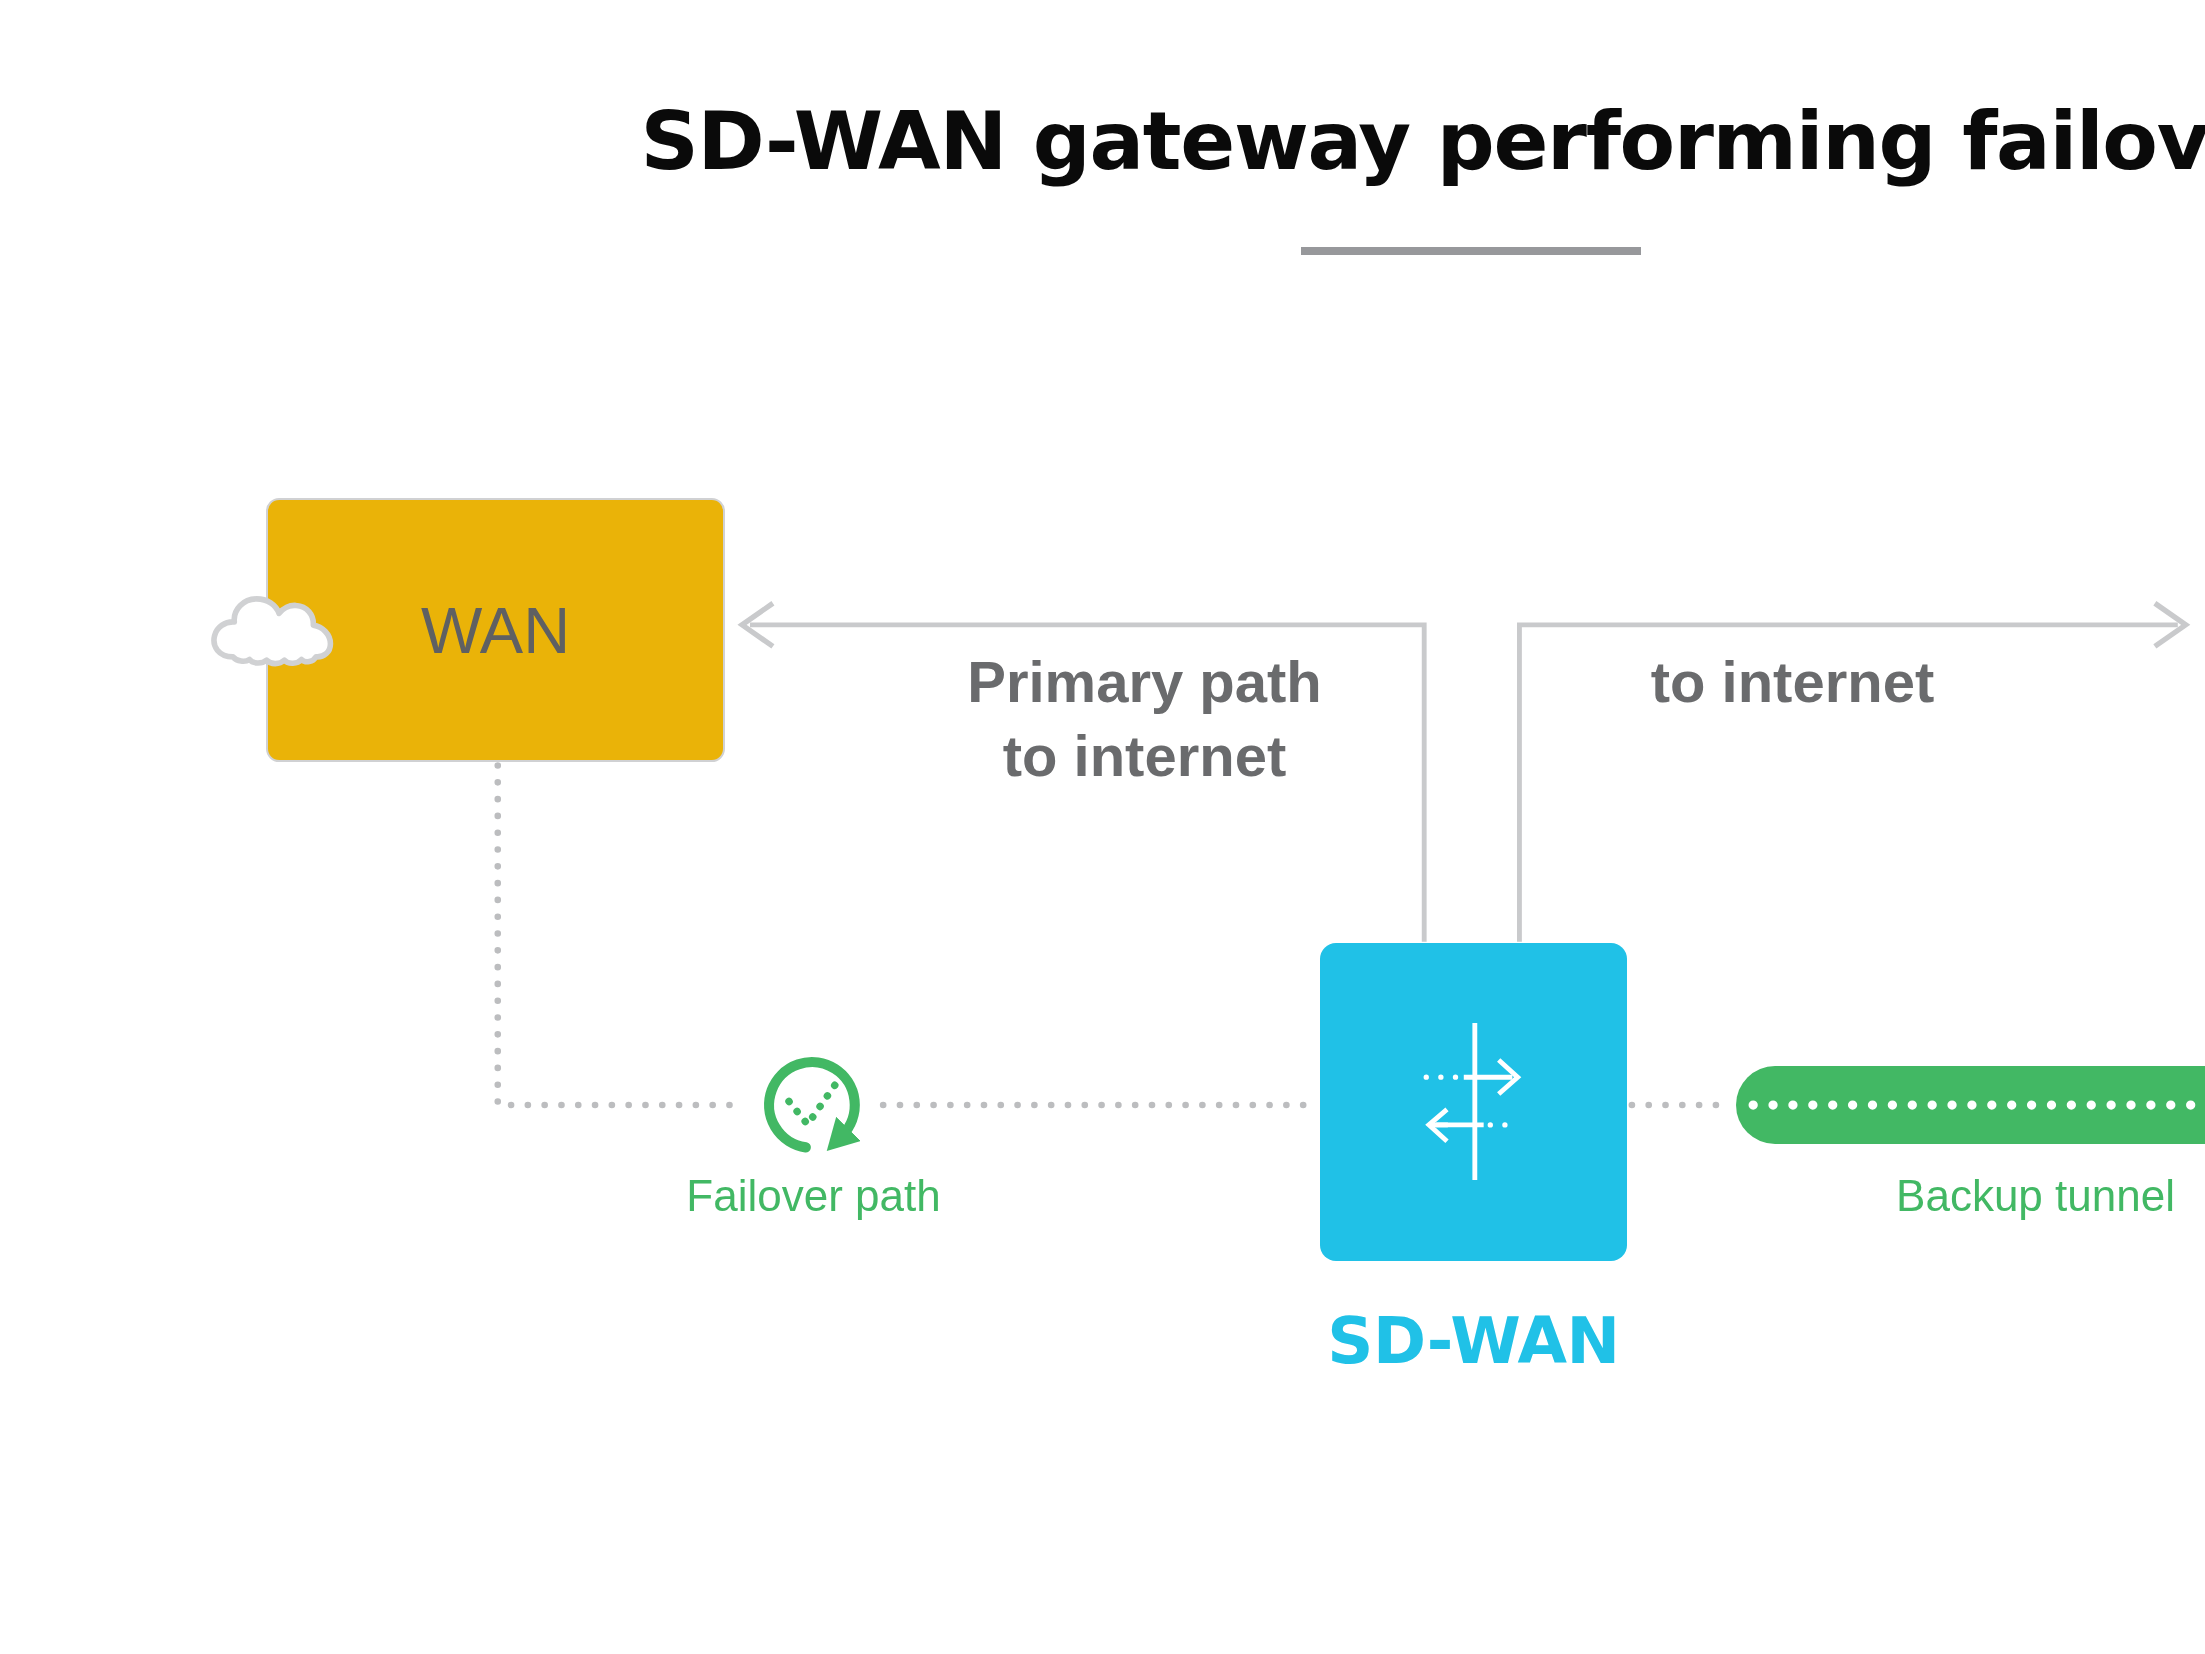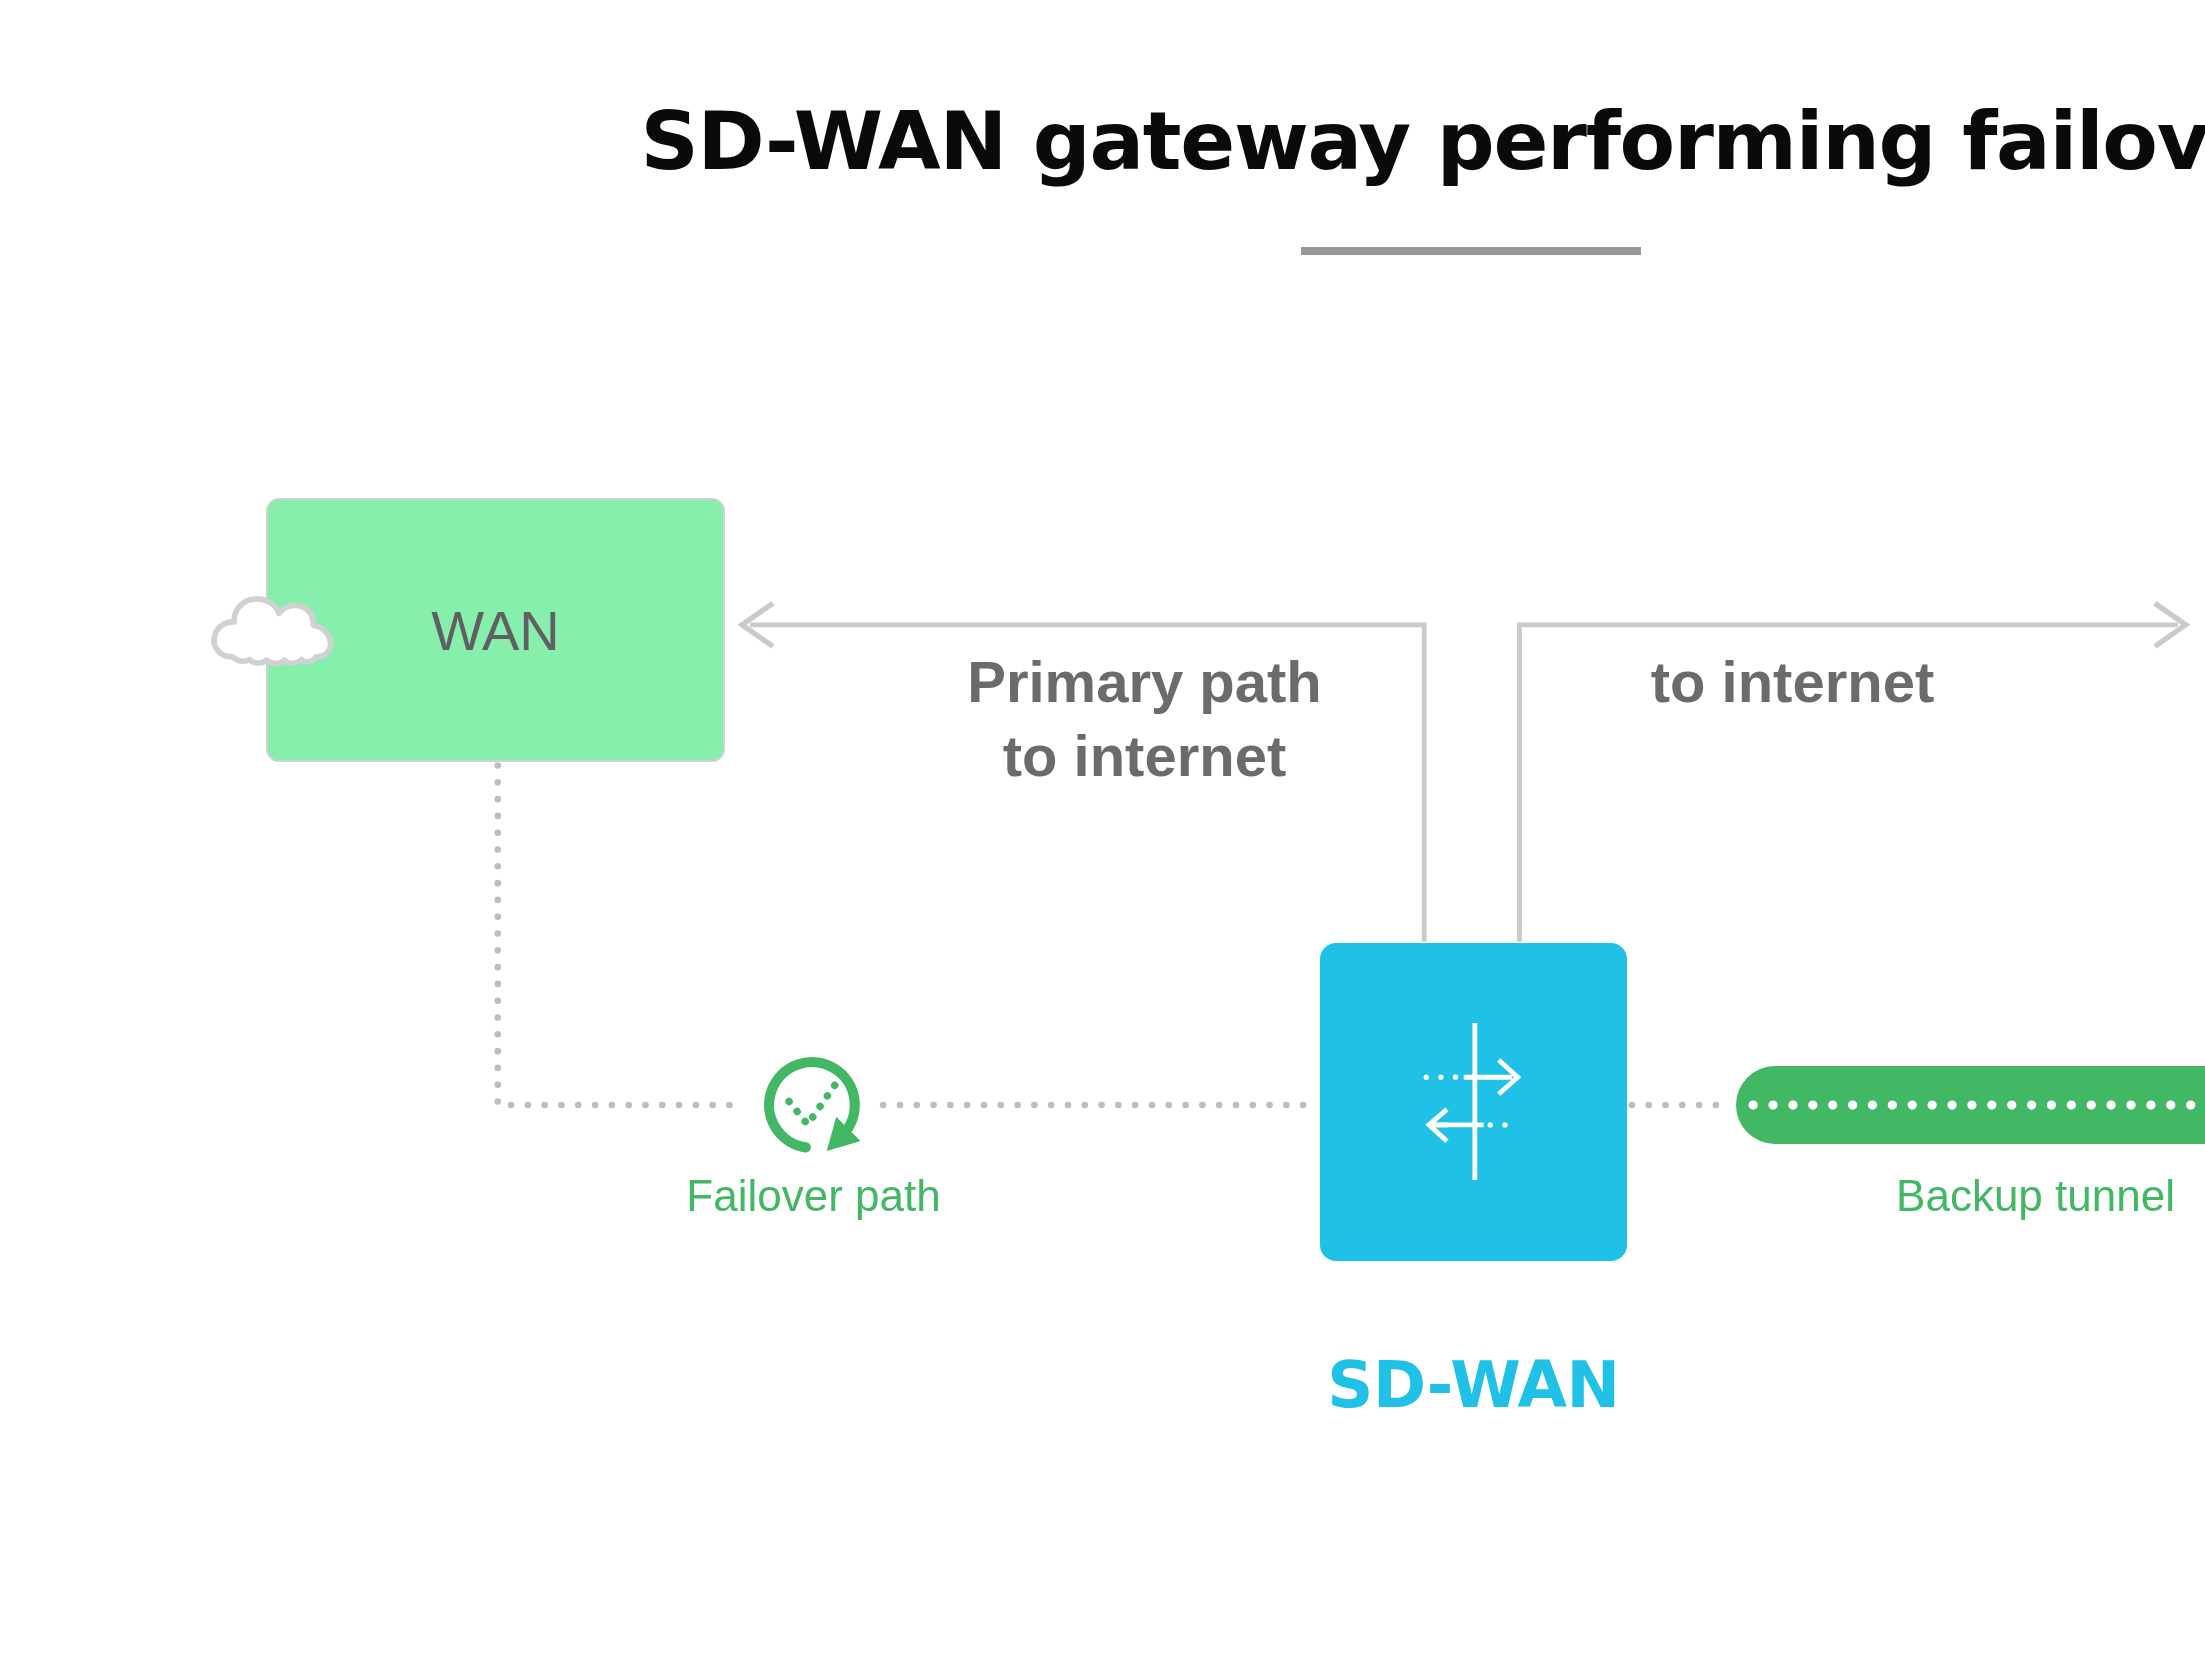--- a/index.html
+++ b/index.html
@@ -18,26 +18,26 @@
     font-size:81px;
     letter-spacing:-1.3px;
     color:var(--title_black);
   }
   .divider{
     position:absolute;top:247px;left:50%;margin-left:-170px;
     width:340px;height:7.5px;background:var(--divider_gray);
   }
   .node-box{
     position:absolute;
-    background:#86efac;
+    background:#eab308;
     border:2.2px solid var(--border_gray);
     border-radius:13.2px;
     display:flex;align-items:center;justify-content:center;
     color:var(--text_gray);
-    font-size:56px;
+    font-size:65px;
   }
   .box-wan{left:266px;top:498px;width:455px;height:260px;}
   .cloud{position:absolute;width:137px;height:79px;}
   .cloud-left{left:204px;top:591px;}
   .cloud path{fill:#fff;stroke:var(--border_gray);stroke-width:8.5px;stroke-linejoin:round;}
   .overlay{position:absolute;left:0;top:0;width:2941px;height:1654px;pointer-events:none;}
   .solid-line{fill:none;stroke:var(--line_gray);stroke-width:11px;}
   .chevron{fill:none;stroke:var(--line_gray);stroke-width:12px;stroke-linejoin:miter;}
   .dotline{fill:none;stroke:var(--dot_gray);stroke-width:15px;stroke-linecap:round;stroke-linejoin:round;stroke-dasharray:0.1 38;}
   .dotline-white{fill:none;stroke:#ffffff;stroke-width:21px;stroke-linecap:round;stroke-dasharray:0.1 45;}
@@ -51,21 +51,21 @@
     position:absolute;left:1320px;top:943px;width:307px;height:318px;
     background:var(--accent_cyan);border-radius:16px;
   }
   .gateway-icon{position:absolute;left:1394px;top:1022px;width:159px;height:159px;}
   .gateway-icon .stroke{fill:none;stroke:#fff;stroke-width:11px;}
   .gateway-icon .dots{fill:none;stroke:#fff;stroke-width:12px;stroke-linecap:round;stroke-dasharray:0.1 33;}
   .gateway-label{
     position:absolute;left:1320px;top:1306px;width:307px;
     text-align:center;color:var(--accent_cyan);
     font-family:"DejaVu Sans", sans-serif;font-weight:700;
-    font-size:64px;line-height:71px;letter-spacing:-0.4px;margin-top:44px;
+    font-size:64px;line-height:71px;letter-spacing:-0.4px;
   }
   .capsule{
     position:absolute;left:1736px;top:1066px;width:646px;height:78px;
     background:var(--accent_green);border-radius:44px;
   }
   .failover-icon{position:absolute;left:759px;top:1052px;width:106px;height:106px;}
   .failover-icon .ring{fill:none;stroke:var(--accent_green);stroke-width:23px;stroke-linecap:round;}
   .failover-icon .check{fill:none;stroke:var(--accent_green);stroke-width:17px;stroke-linecap:round;stroke-linejoin:round;stroke-dasharray:0.1 29;}
   .green-label{
     position:absolute;width:617px;text-align:center;

